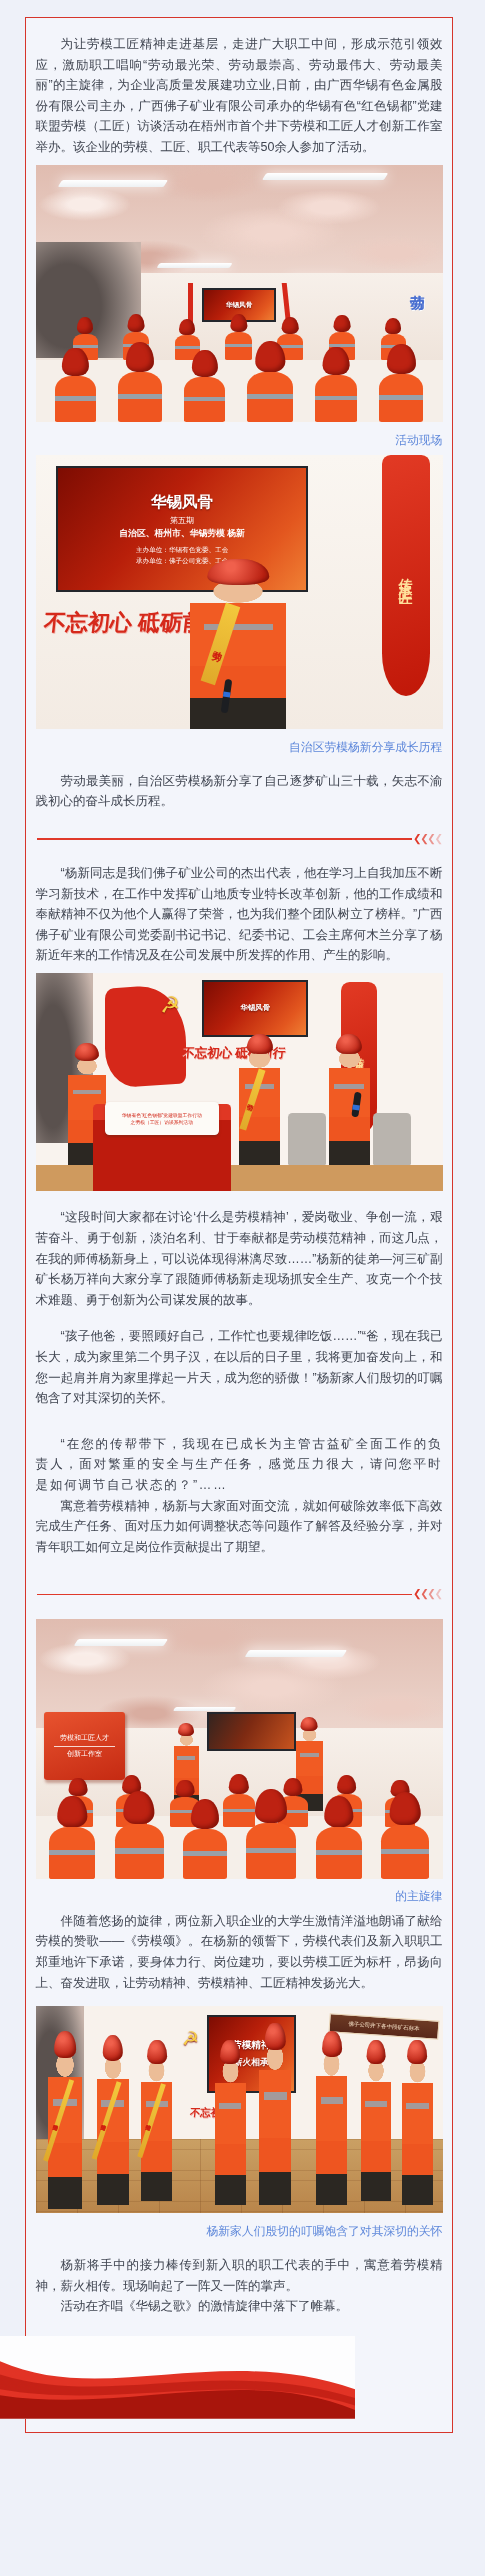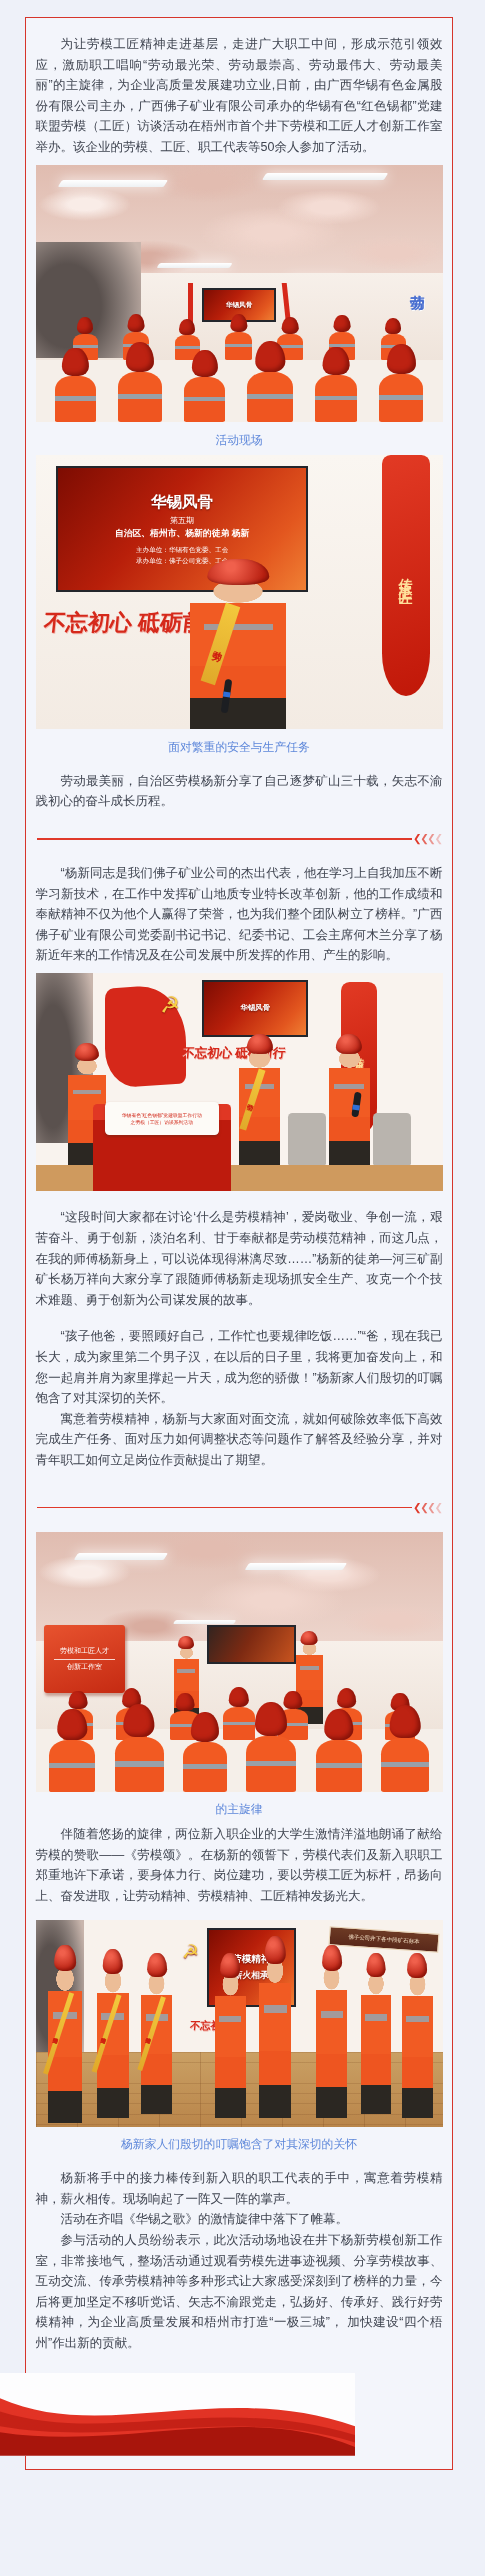--- a/index.html
+++ b/index.html
@@ -8,21 +8,21 @@
 
   .card { position:relative; width:428px; margin:17px 0 0 25px;
           border:1.5px solid #d6352b; background:#f3f5fb; padding:16px 9.6px 11.8px; }
 
   .para { font-size:12.5px; line-height:20.6px; color:#3f4450; text-align:justify;
           text-indent:2em; }
   .mt { margin-top:16px; }
   .mt-lg { margin-top:25px; }
   .spaced { letter-spacing:1.8px; }
 
-  .caption { text-align:center; color:#5d87da; font-size:11.8px; line-height:16px;
+  .caption { text-align:right; color:#5d87da; font-size:11.8px; line-height:16px;
              margin:9.6px 0 6.6px; }
 
   .divider { display:flex; align-items:center; margin:22px 1.5px 19px; }
   .divider .line { flex:1; height:1.5px; background:#e0392a; }
   .divider .chev { color:#e0392a; font-size:10.3px; font-weight:bold; line-height:10.3px;
                    margin-left:0.7px; letter-spacing:-2.2px; }
   .chev.c2{opacity:.75}.chev.c3{opacity:.5}.chev.c4{opacity:.28}
 
   
   .photo { position:relative; width:407px; overflow:hidden; background:#f5efe9; margin-top:7.4px; }
@@ -154,34 +154,34 @@
       <div class="wk" style="width:42px;height:75px"></div>
       <div class="wk" style="width:44px;height:78px"></div>
     </div>
   </div>
   <div class="caption">活动现场</div>
 
   <div class="photo ph2" style="background:linear-gradient(180deg,#faf6f1,#f3ebe3)">
     <div class="screen-red" style="left:5%;top:4%;width:62%;height:46%">
       <span class="t-big" style="font-size:15.5px">华锡风骨</span>
       <span style="font-size:8px">第五期</span>
-      <span style="font-size:8.8px;font-weight:bold">自治区、梧州市、杨新的徒弟 杨新</span>
+      <span style="font-size:8.8px;font-weight:bold">自治区、梧州市、华锡劳模 杨新</span>
       <span style="font-size:6.6px;margin-top:2.9px">主办单位：华锡有色党委、工会</span>
       <span style="font-size:6.6px">承办单位：佛子公司党委、工会</span>
     </div>
     <div class="walltext-red" style="left:2%;top:56%;font-size:22px">不忘初心 砥砺前行</div>
     <div class="banner-red" style="right:3%;top:0;width:12%;height:88%;font-size:14px">传承工匠</div>
     <div class="stand" style="left:38%;bottom:0;width:96px;height:62%;position:absolute">
       <i class="bod"></i>
       <i class="stripe"></i>
       <span class="sash" style="font-size:9.6px">劳动</span>
     </div>
     <i class="mic" style="left:46%;bottom:6%"></i>
   </div>
-  <div class="caption">面对繁重的安全与生产任务</div>
+  <div class="caption">自治区劳模杨新分享成长历程</div>
 
   <p class="para mt">劳动最美丽，自治区劳模杨新分享了自己逐梦矿山三十载，矢志不渝践初心的奋斗成长历程。</p>
 
   <div class="divider">
     <span class="line"></span>
     <span class="chev">❮</span>
     <span class="chev c2">❮</span>
     <span class="chev c3">❮</span>
     <span class="chev c4">❮</span>
   </div>
@@ -216,20 +216,21 @@
     <i class="mic" style="left:78%;bottom:34%;height:25px"></i>
     <div class="table-red" style="left:14%;bottom:0;width:34%;height:40%"></div>
     <div class="sign-white" style="left:17%;bottom:26%;width:28%;height:15%;font-size:4.8px;padding:1.5px">
       <span>华锡有色“红色锡都”党建联盟工作行动</span>
       <span>之劳模（工匠）访谈系列活动</span>
     </div>
   </div>
 
   <p class="para mt">“这段时间大家都在讨论‘什么是劳模精神’，爱岗敬业、争创一流，艰苦奋斗、勇于创新，淡泊名利、甘于奉献都是劳动模范精神，而这几点，在我的师傅杨新身上，可以说体现得淋漓尽致……”杨新的徒弟—河三矿副矿长杨万祥向大家分享了跟随师傅杨新走现场抓安全生产、攻克一个个技术难题、勇于创新为公司谋发展的故事。</p>
   <p class="para mt">“孩子他爸，要照顾好自己，工作忙也要规律吃饭……”“爸，现在我已长大，成为家里第二个男子汉，在以后的日子里，我将更加奋发向上，和您一起肩并肩为家里撑起一片天，成为您的骄傲！”杨新家人们殷切的叮嘱饱含了对其深切的关怀。</p>
+  <p class="para mt-lg spaced">“在您的传帮带下，我现在已成长为主管古益矿全面工作的负责人，面对繁重的安全与生产任务，感觉压力很大，请问您平时是如何调节自己状态的？”……</p>
   <p class="para">寓意着劳模精神，杨新与大家面对面交流，就如何破除效率低下高效完成生产任务、面对压力如何调整状态等问题作了解答及经验分享，并对青年职工如何立足岗位作贡献提出了期望。</p>
 
   <div class="divider" style="margin-top:32px">
     <span class="line"></span>
     <span class="chev">❮</span>
     <span class="chev c2">❮</span>
     <span class="chev c3">❮</span>
     <span class="chev c4">❮</span>
   </div>
 
@@ -318,21 +319,20 @@
     </div>
     <div class="stand" style="left:90%;bottom:4%;width:31px;height:80%;position:absolute">
       <i class="bod"></i>
         <i class="stripe"></i>
     </div>
   </div>
   <div class="caption">杨新家人们殷切的叮嘱饱含了对其深切的关怀</div>
 
   <p class="para mt">杨新将手中的接力棒传到新入职的职工代表的手中，寓意着劳模精神，薪火相传。现场响起了一阵又一阵的掌声。</p>
   <p class="para">活动在齐唱《华锡之歌》的激情旋律中落下了帷幕。</p>
-  <p class="para">参与活动的人员纷纷表示，此次活动场地设在井下杨新劳模创新工作室，非常接地气，整场活动通过观看劳模先进事迹视频、分享劳模故事、互动交流、传承劳模精神等多种形式让大家感受深刻到了榜样的力量，今后将更加坚定不移听党话、矢志不渝跟党走，弘扬好、传承好、践行好劳模精神，为企业高质量发展和梧州市打造“一极三城”， 加快建设“四个梧州”作出新的贡献。</p>
 
   <div class="wave-wrap">
     <svg width="355" height="83" viewBox="0 0 482 112">
       <path d="M0,62 C120,108 260,30 482,86 L482,112 L0,112 Z" fill="#a8150c"></path>
       <path d="M0,34 C140,96 300,8 482,72 L482,100 C330,38 170,106 0,80 Z" fill="#e23325"></path>
       <path d="M0,52 C150,98 290,26 482,84 L482,94 C320,44 160,100 0,72 Z" fill="#c01f14" opacity="0.85"></path>
     </svg>
   </div>
 
 </div>

